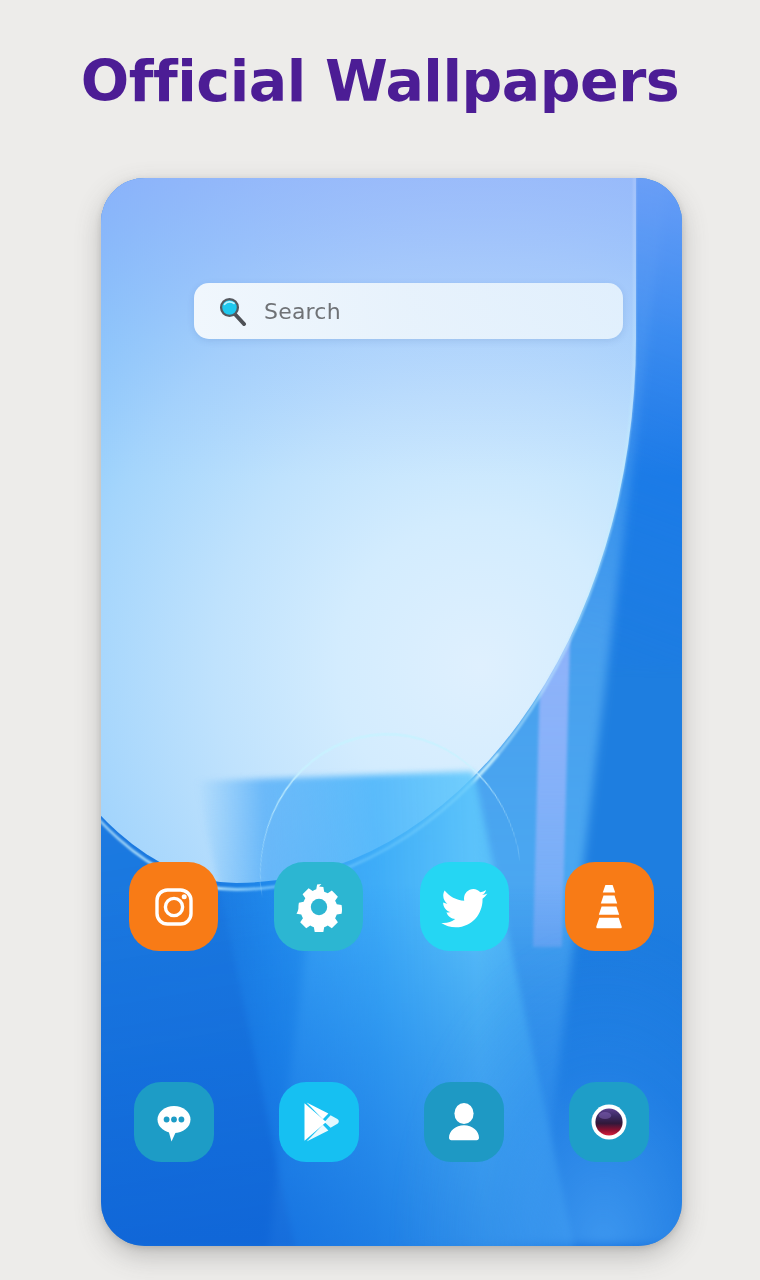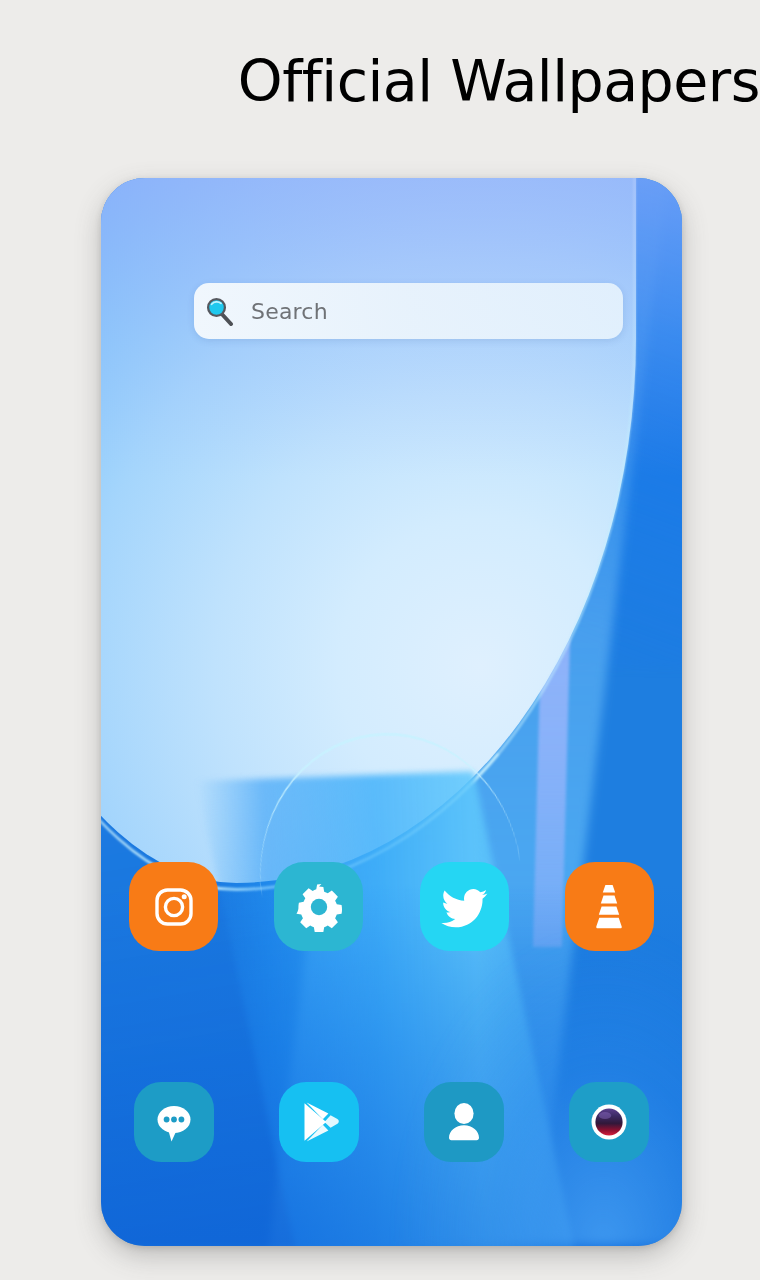--- a/index.html
+++ b/index.html
@@ -7,25 +7,25 @@
     width:760px; height:1280px;
     background:#edecea;
     font-family:"Liberation Sans", sans-serif;
     overflow:hidden;
   }
   .page { position:relative; width:760px; height:1280px; background:#edecea; }
 
   
   .page-title{
     position:absolute; top:48px; left:0; width:760px;
-    text-align:right;
+    text-align:center;
     font-size:57px;
-    font-weight:400;
+    font-weight:700;
     letter-spacing:-0.5px;
-    color:#000000;
+    color:#4c1d95;
     font-family:"DejaVu Sans", sans-serif;
   }
 
   
   .phone{
     position:absolute;
     left:101px; top:178px;
     width:581px; height:1068px;
     border-radius:44px;
     overflow:hidden;
@@ -149,21 +149,21 @@
 
   
   .searchbar{
     position:absolute;
     left:93px; top:105px;
     width:429px; height:56px;
     border-radius:15px;
     background:linear-gradient(100deg, rgba(246,250,253,0.94) 0%, rgba(238,246,252,0.90) 48%, rgba(234,245,253,0.86) 100%);
     box-shadow:0 2px 7px rgba(30,70,140,0.13);
     display:flex; align-items:center;
-    padding-left:10px;
+    padding-left:23px;
   }
   .mag{ width:30px; height:30px; flex:0 0 30px; position:relative; }
   .search-text{
     margin-left:17px;
     font-size:22px;
     color:#6f7276;
     font-family:"DejaVu Sans", sans-serif;
     letter-spacing:0.2px;
   }
 

